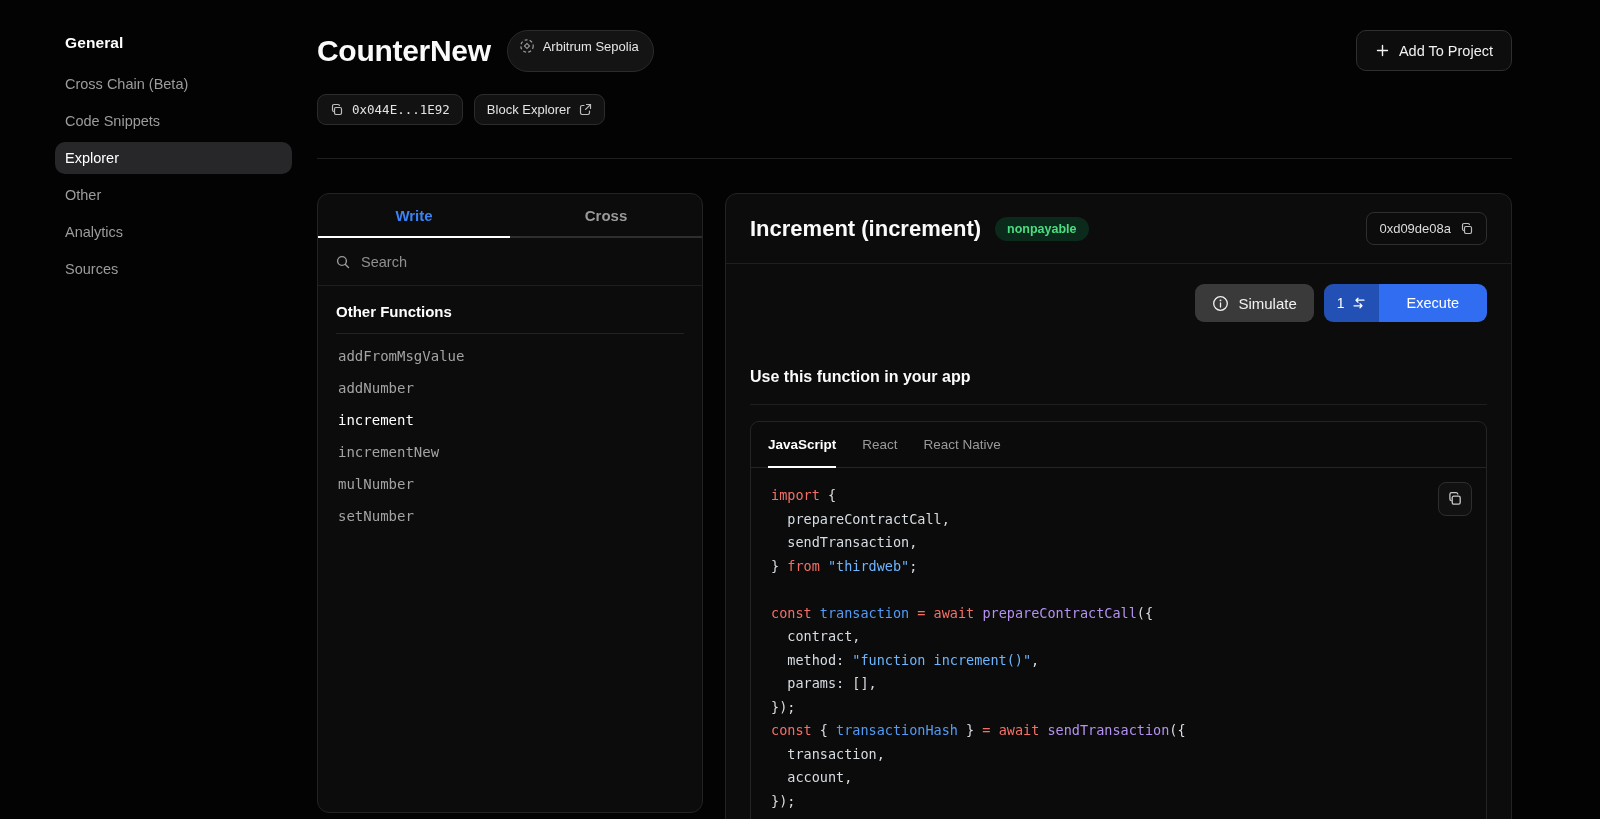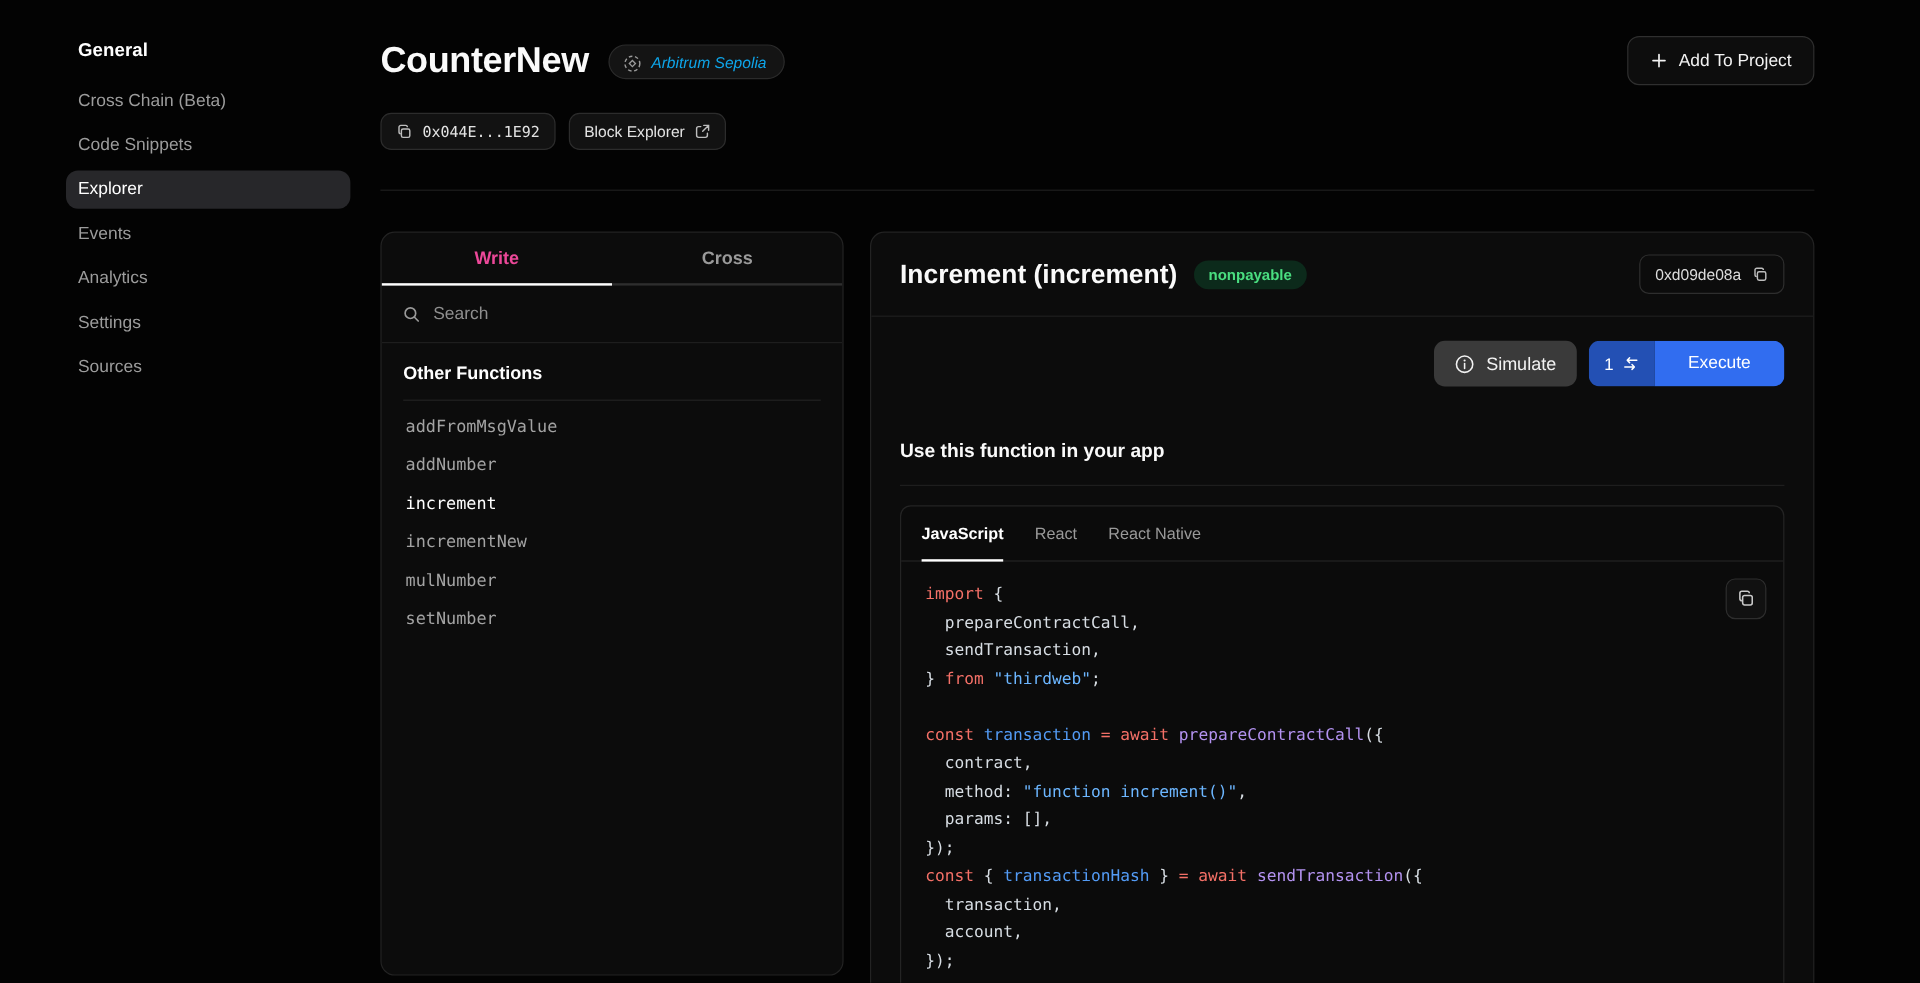--- a/index.html
+++ b/index.html
@@ -25,21 +25,21 @@
   }
   .sidebar-nav li.active { background:#27272a; color:#fff; }
 
   
   .main { flex:1; padding:30px 88px 0 0; position:relative; }
   .title-row { display:flex; align-items:center; position:relative; height:42px; }
   .page-title { font-size:30px; font-weight:700; color:#fafafa; letter-spacing:-.3px; }
   .network-badge {
     display:flex; align-items:center; gap:8px; margin-left:16px;
     background:#141414; border:1px solid #2b2b2b; border-radius:9999px;
-    padding:7px 14px 4px 11px; font-size:13px; color:#0ea5e9; cursor:pointer;font-style:italic;
+    padding:7px 14px 17px 11px; font-size:13px; color:#e5e5e5; cursor:pointer;
   }
   .add-project {
     position:absolute; right:0; top:0;
     display:flex; align-items:center; gap:9px; height:41px; padding:0 18px;
     background:#0d0d0d; border:1px solid #2f2f2f; border-radius:10px;
     color:#f2f2f2; font-size:14.5px; font-family:inherit; cursor:pointer;
   }
   .chip-row { display:flex; gap:11px; margin-top:22px; }
   .chip {
     display:flex; align-items:center; gap:8px; height:31px; padding:0 12px;
@@ -53,21 +53,21 @@
 
   .panel { background:#0c0c0c; border:1px solid #232323; border-radius:12px; }
 
   
   .functions-panel { width:386px; height:620px; overflow:hidden; flex-shrink:0; }
   .fn-tabs { display:flex; height:44px; border-bottom:2px solid #2e2e2e; }
   .fn-tab {
     flex:1; display:flex; align-items:center; justify-content:center;
     font-size:15px; font-weight:600; color:#9a9a9a; cursor:pointer; position:relative;
   }
-  .fn-tab.active { color:#ec4899; }
+  .fn-tab.active { color:#3b82f6; }
   .fn-tab.active::after {
     content:""; position:absolute; left:0; right:0; bottom:-2px; height:2px; background:#fff;
   }
   .search-row {
     display:flex; align-items:center; gap:10px; height:48px; padding:0 17px;
     border-bottom:1px solid #1e1e1e;
   }
   .search-row input {
     flex:1; background:transparent; border:none; outline:none;
     color:#e5e5e5; font-size:14.5px; font-family:inherit;
@@ -137,23 +137,22 @@
 <body>
 
 <div class="app">
 
   <aside class="sidebar">
     <h2 class="sidebar-heading">General</h2>
     <ul class="sidebar-nav" id="sidebar-nav">
         <li class="">Cross Chain (Beta)</li>
         <li class="">Code Snippets</li>
         <li class="active">Explorer</li>
-        <li class="">Events</li>
+        <li class="">Other</li>
         <li class="">Analytics</li>
-        <li class="">Settings</li>
         <li class="">Sources</li>
       </ul>
   </aside>
 
   <main class="main">
 
     <div class="title-row">
       <h1 class="page-title">CounterNew</h1>
       <div class="network-badge">
         <span class="icon">

